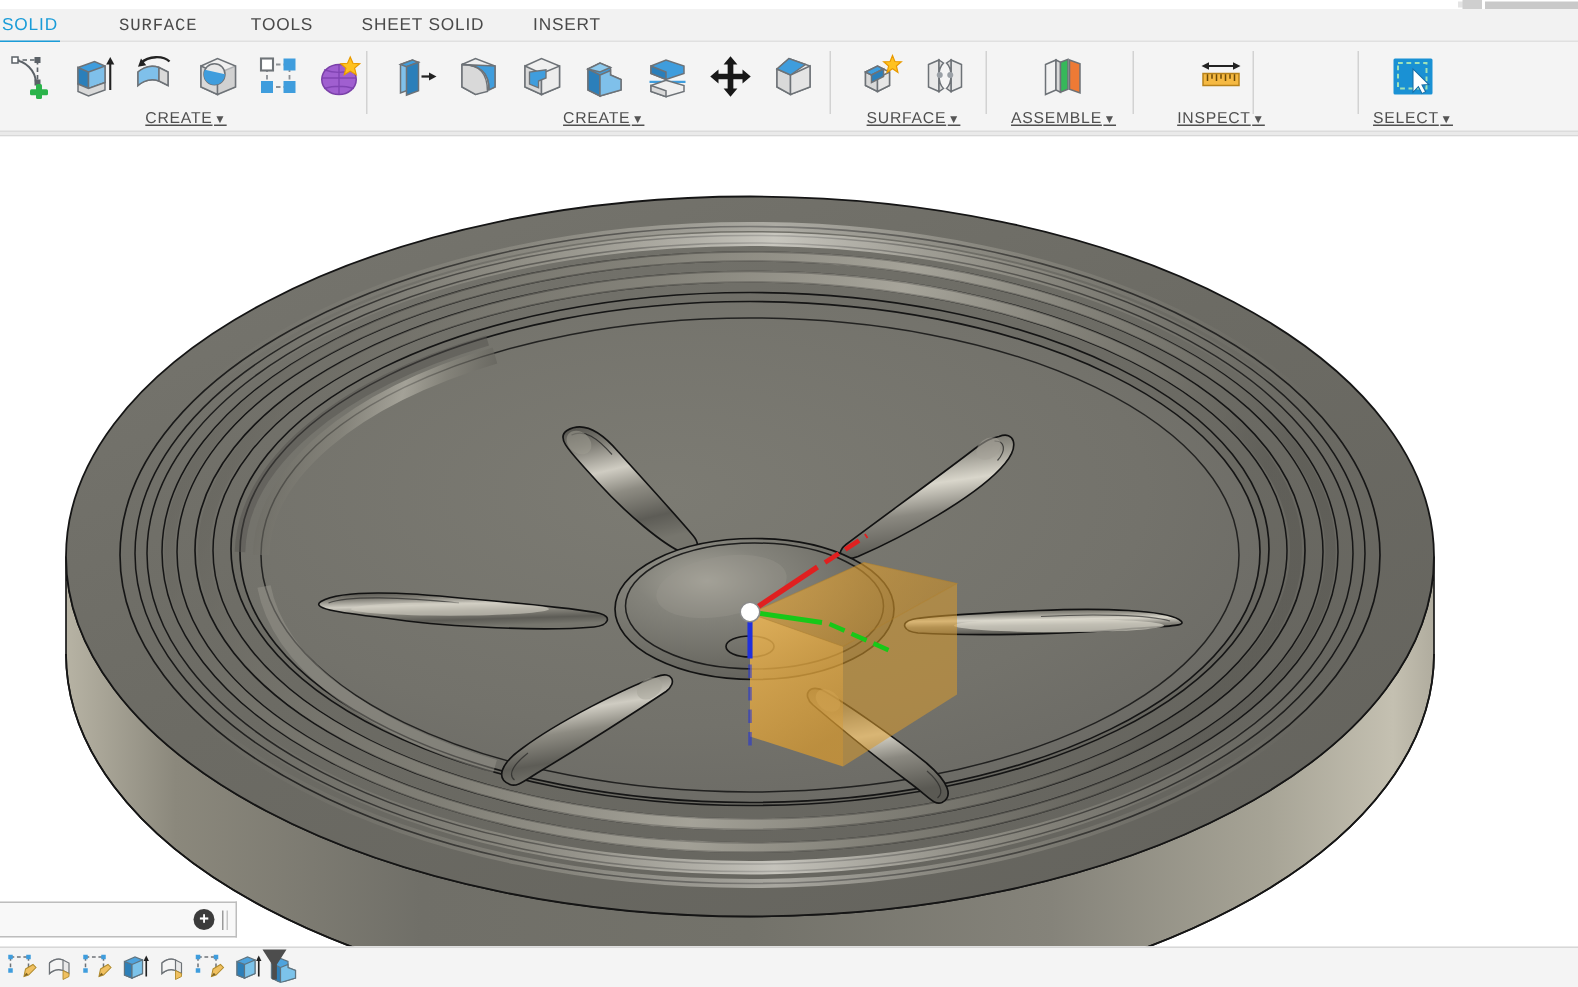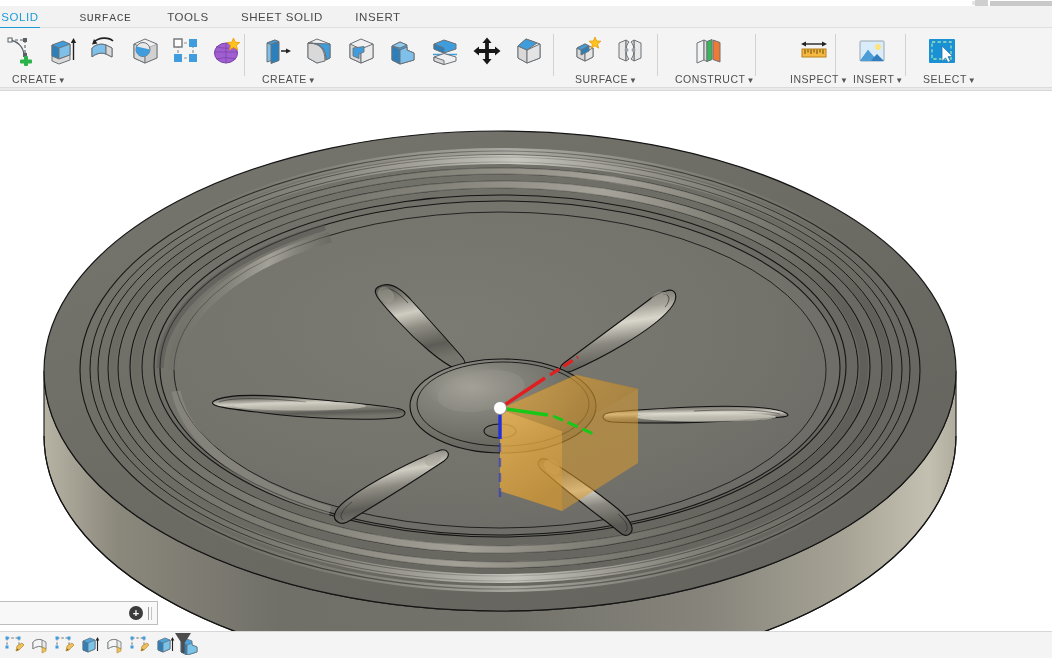--- a/index.html
+++ b/index.html
@@ -51,23 +51,24 @@
   .rib-under {
     position:absolute; top:88px; left:0; width:1052px; height:3px;
     background:#eaeaea; border-bottom:1px solid #d8d8d8;
   }
   .grp { position: absolute; top: 0; height: 60px; }
   .grp .icons {
     position: absolute; top: 2px; left: 0; height: 42px;
     display: flex; align-items: center; gap: 0px;
   }
   .grp .glabel {
-    position: absolute; bottom: 3px; left: 12px; width: 100%;
-    font-size: 10.5px; color: #4f4f4f; letter-spacing: .5px;
+    position: absolute; bottom: 3px; left: 0; width: 100%;
+    text-align: center; font-size: 10.5px; color: #4f4f4f; letter-spacing: .5px;
     white-space: nowrap;
+    text-decoration: underline;
   }
   .grp .glabel .caret { font-size: 8px; margin-left: 1px; color:#555; }
   .sep {
     position: absolute; top: 6px; width: 1px; height: 42px; background: #d2d2d2;
   }
   .tbtn {
     width: 42px; height: 42px;
     display: flex; align-items: center; justify-content: center;
     cursor: pointer; border-radius: 2px;
   }
@@ -334,21 +335,21 @@
             <span>
               <svg width="30" height="30" viewBox="0 0 30 30">
       <path d="M3 7 L10 4 L10 24 L3 27 Z" fill="#f2f2f2" stroke="#6d7277" stroke-width="1"></path>
       <path d="M10 4 L13 5.5 L13 25.5 L10 24 Z" fill="#dadada" stroke="#6d7277" stroke-width="1"></path>
       <path d="M13 5.5 L18 3.5 L18 23.5 L13 25.5 Z" fill="#36b85a" stroke="#6d7277" stroke-width="1"></path>
       <path d="M19 4 L26 6.5 L26 26 L19 23.5 Z" fill="#ee7a35" stroke="#6d7277" stroke-width="1"></path>
     </svg>
             </span>
           </div>
         </div>
-        <div class="glabel"><span>CONSTRUCT</span><span class="caret">▼</span></div>
+        <div class="glabel"><span>ASSEMBLE</span><span class="caret">▼</span></div>
       </div>
       <div class="grp" style="left: 761px; width: 72px; margin-left: 17px;">
         <div class="icons" style="width: 72px; justify-content: center;">
           <div class="tbtn" title="Measure">
             <span>
               <svg width="30" height="30" viewBox="0 0 30 30">
       <line x1="4" y1="8" x2="26" y2="8" stroke="#222" stroke-width="1.4"></line>
       <path d="M2 8 L7 5.5 L7 10.5 Z" fill="#222"></path>
       <path d="M28 8 L23 5.5 L23 10.5 Z" fill="#222"></path>
       <rect x="3" y="13" width="24" height="8" fill="#f5b942" stroke="#b8821a" stroke-width="1"></rect>
@@ -359,35 +360,20 @@
                   <line x1="15" y1="13.5" x2="15" y2="16.5"></line>
         <line x1="18" y1="13.5" x2="18" y2="18"></line>
                   <line x1="21" y1="13.5" x2="21" y2="16.5"></line>
         <line x1="24" y1="13.5" x2="24" y2="18"></line>
       </g>
     </svg>
             </span>
           </div>
         </div>
         <div class="glabel"><span>INSPECT</span><span class="caret">▼</span></div>
-      </div>
-      <div class="grp" style="left: 841px; width: 62px;">
-        <div class="icons" style="width: 62px; justify-content: center;">
-          <div class="tbtn" title="Canvas">
-            <span>
-              <svg width="30" height="30" viewBox="0 0 30 30">
-      <rect x="3" y="5" width="24" height="20" rx="1" fill="#d8ecf9" stroke="#9aa7b0" stroke-width="1"></rect>
-      <circle cx="21" cy="11" r="3" fill="#ffe37a"></circle>
-      <path d="M3 25 L11 14 L17 21 L20 18 L27 25 Z" fill="#2f7fc0"></path>
-      <path d="M3 25 L11 14 L17 21 L14 25 Z" fill="#4d9ed8"></path>
-    </svg>
-            </span>
-          </div>
-        </div>
-        <div class="glabel"><span>INSERT</span><span class="caret">▼</span></div>
       </div>
       <div class="grp" style="left: 911px; width: 62px;">
         <div class="icons" style="width: 62px; justify-content: center;">
           <div class="tbtn" title="Select">
             <span>
               <svg width="30" height="30" viewBox="0 0 30 30">
       <rect x="2" y="3" width="26" height="24" rx="1" fill="#1a91d4"></rect>
       <rect x="5" y="6" width="19" height="17" fill="none" stroke="#9fe2b8" stroke-width="1.3" stroke-dasharray="3.2 2.4"></rect>
       <path d="M15 10 L15 25.5 L18.6 21.8 L21 26.4 L23.4 25.1 L21 20.7 L25.6 20.4 Z" fill="#ffffff" stroke="#1a6ea3" stroke-width=".7"></path>
     </svg>

